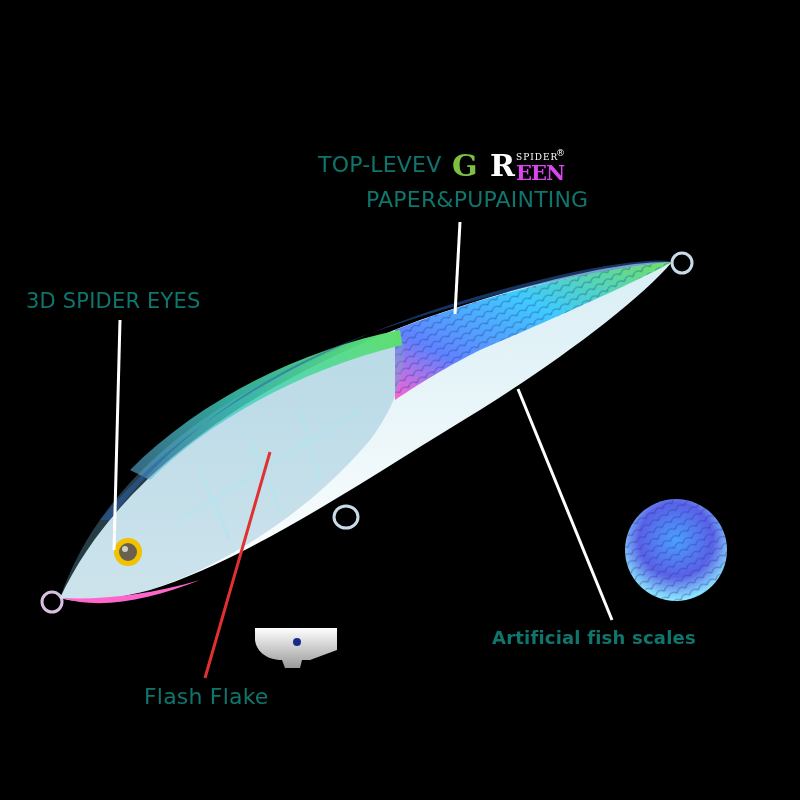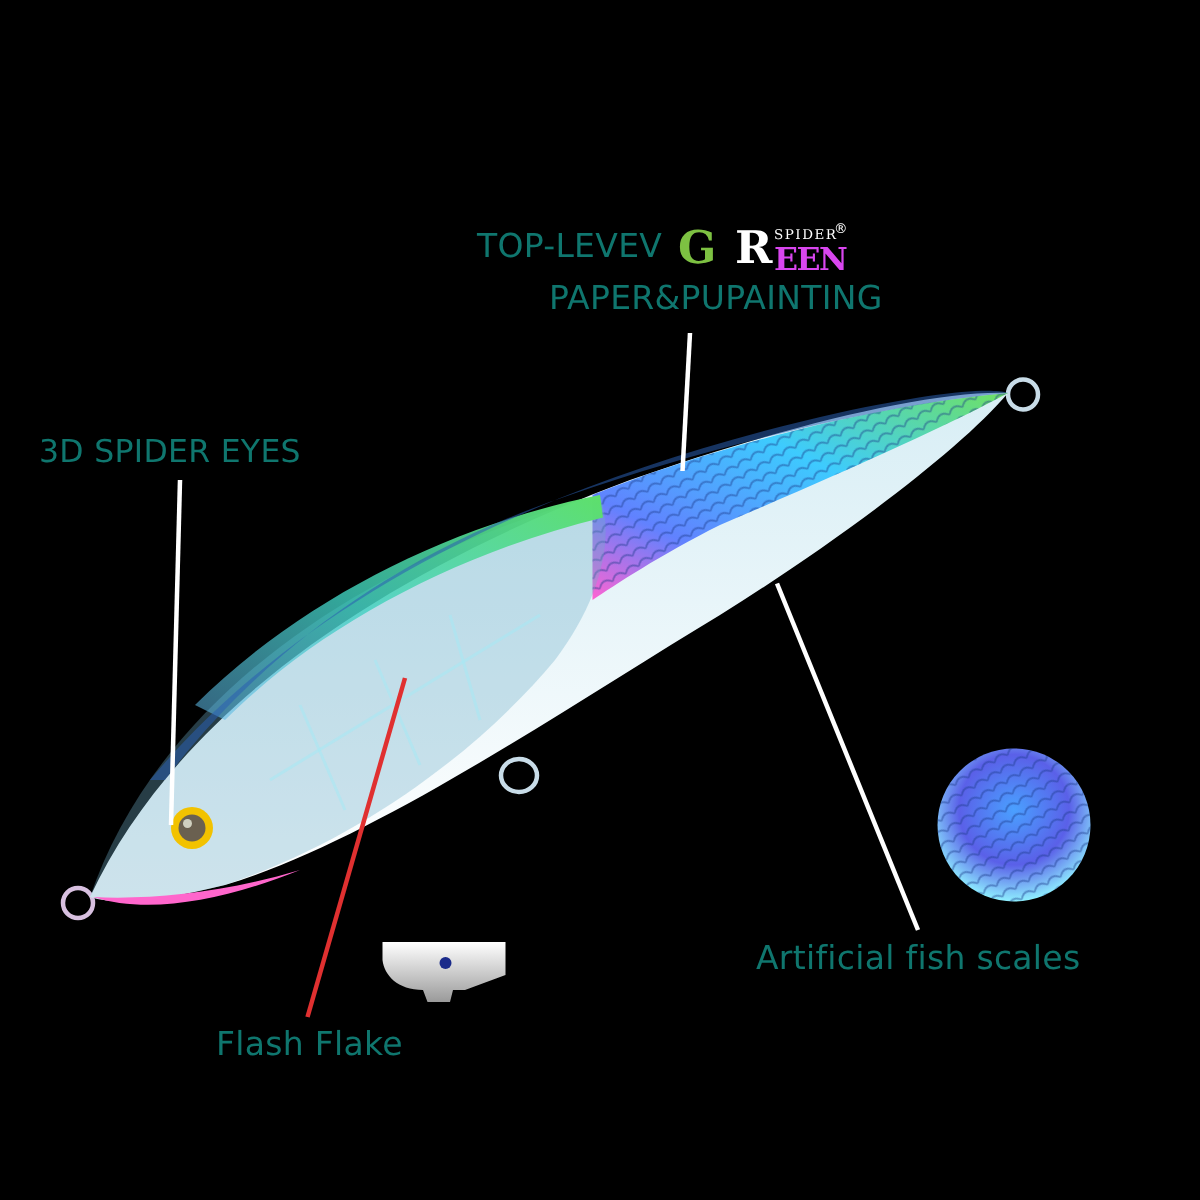--- a/index.html
+++ b/index.html
@@ -1,21 +1,21 @@
 <!DOCTYPE html>
 <html><head>
 <meta charset="utf-8">
 <style>
   html, body { margin:0; padding:0; background:#000; }
   body { width:800px; height:800px; position:relative; overflow:hidden; font-family:"DejaVu Sans", sans-serif; color:#f2f2f2; }
   .label { position:absolute; white-space:nowrap; color:#0f766e; letter-spacing:0.2px; }
   .lbl-top1 { left:318px; top:152px; font-size:22px; }
   .lbl-top2 { left:318px; top:187px; font-size:22px;margin-left:48px; }
   .lbl-eyes { left:26px; top:289px; font-size:21px; }
-  .lbl-scales { left:492px; top:627px; font-size:22px; font-weight:normal;margin-left:12px; }
+  .lbl-scales { left:492px; top:627px; font-size:18px; font-weight:bold; }
   .lbl-flake { left:144px; top:684px; font-size:22px; font-weight:normal; }
   .logo { position:absolute; left:452px; top:148px; width:115px; height:36px; }
   .logo .g { position:absolute; left:0; top:0; font-family:"DejaVu Serif", serif; font-weight:bold; font-size:30px; color:#7dc142; letter-spacing:-2px; }
   .logo .r { position:absolute; left:38px; top:0; font-family:"DejaVu Serif", serif; font-weight:bold; font-size:30px; color:#fff; }
   .logo .spider { position:absolute; left:64px; top:4px; font-family:"DejaVu Serif", serif; font-size:9px; color:#fff; letter-spacing:1px; }
   .logo .een { position:absolute; left:64px; top:12px; font-family:"DejaVu Serif", serif; font-weight:bold; font-size:21px; color:#d946ef; letter-spacing:-1px; }
   .logo .reg { position:absolute; left:104px; top:0; font-size:9px; color:#fff; }
   svg.scene { position:absolute; left:0; top:0; }
 </style>
 </head>

